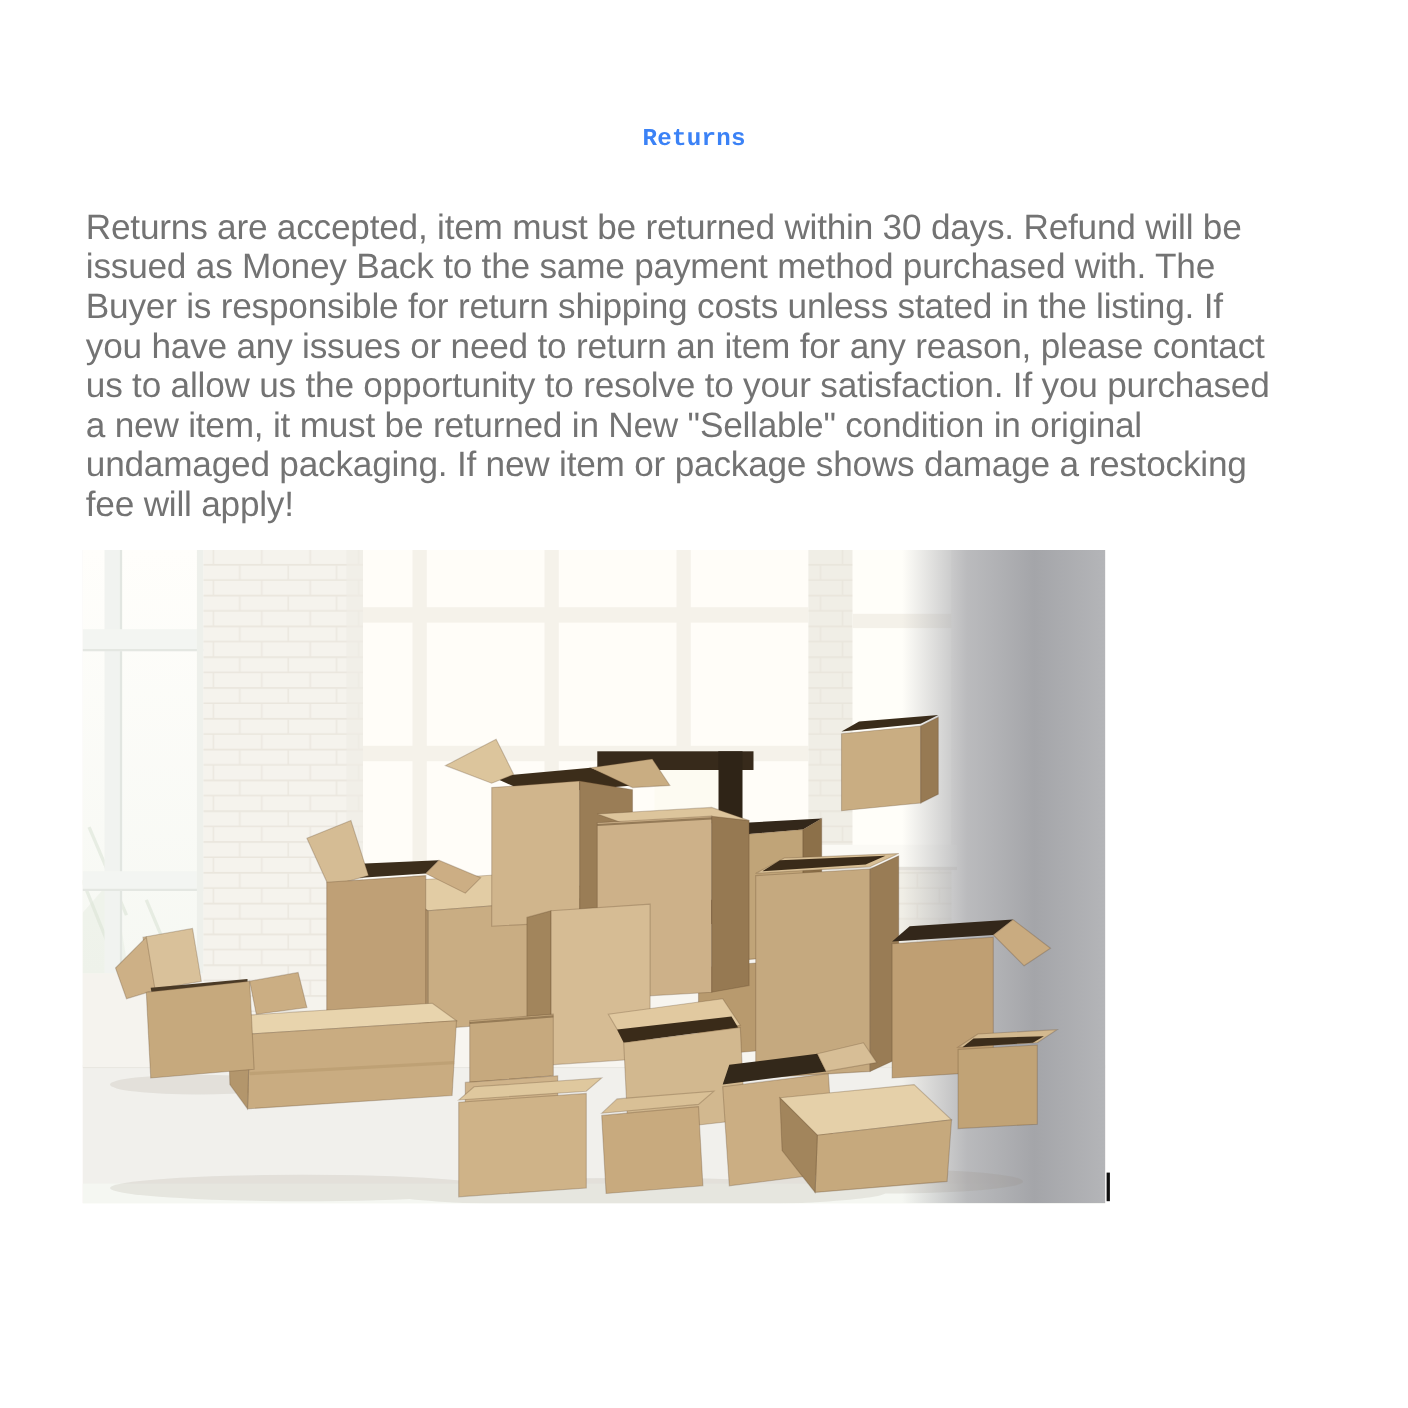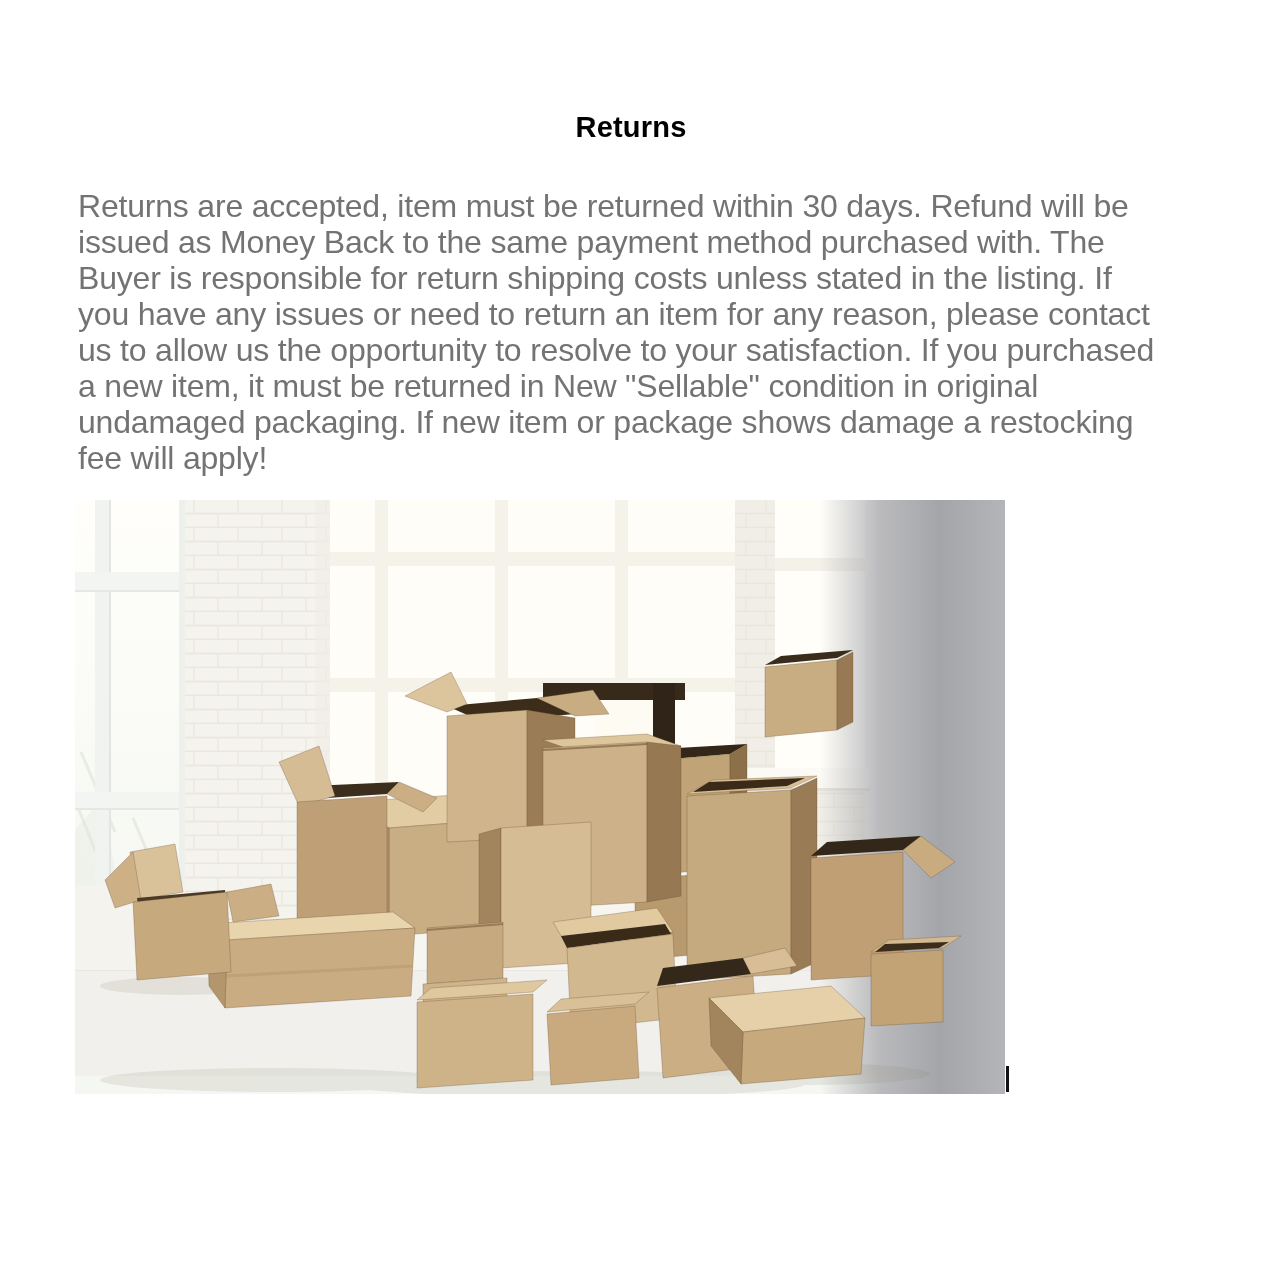--- a/index.html
+++ b/index.html
@@ -5,22 +5,22 @@
   html,body{margin:0;padding:0;}
   body{
     width:1280px;height:1280px;position:relative;overflow:hidden;
     background:#ffffff;
     font-family:"Liberation Sans", sans-serif;
     -webkit-font-smoothing:antialiased;
   }
   .content{position:absolute;left:78px;top:0;width:1106px;}
   .page-title{
     margin:110px 0 0 0;
-    font-size:29px;line-height:34px;font-weight:bold;color:#000000;
-    text-align:center;letter-spacing:.2px;
+    font-size:22px;line-height:34px;font-weight:bold;color:#3b82f6;
+    text-align:center;letter-spacing:.2px;font-family:Liberation Mono, monospace;
   }
   .policy-text{
     margin-top:44px;
     font-size:32px;line-height:36px;color:#737373;
     white-space:pre;letter-spacing:-0.2px;
   }
   .photo{
     position:absolute;left:75px;top:500px;width:930px;height:594px;
     margin:0;overflow:hidden;background:#fbfaf7;
   }

